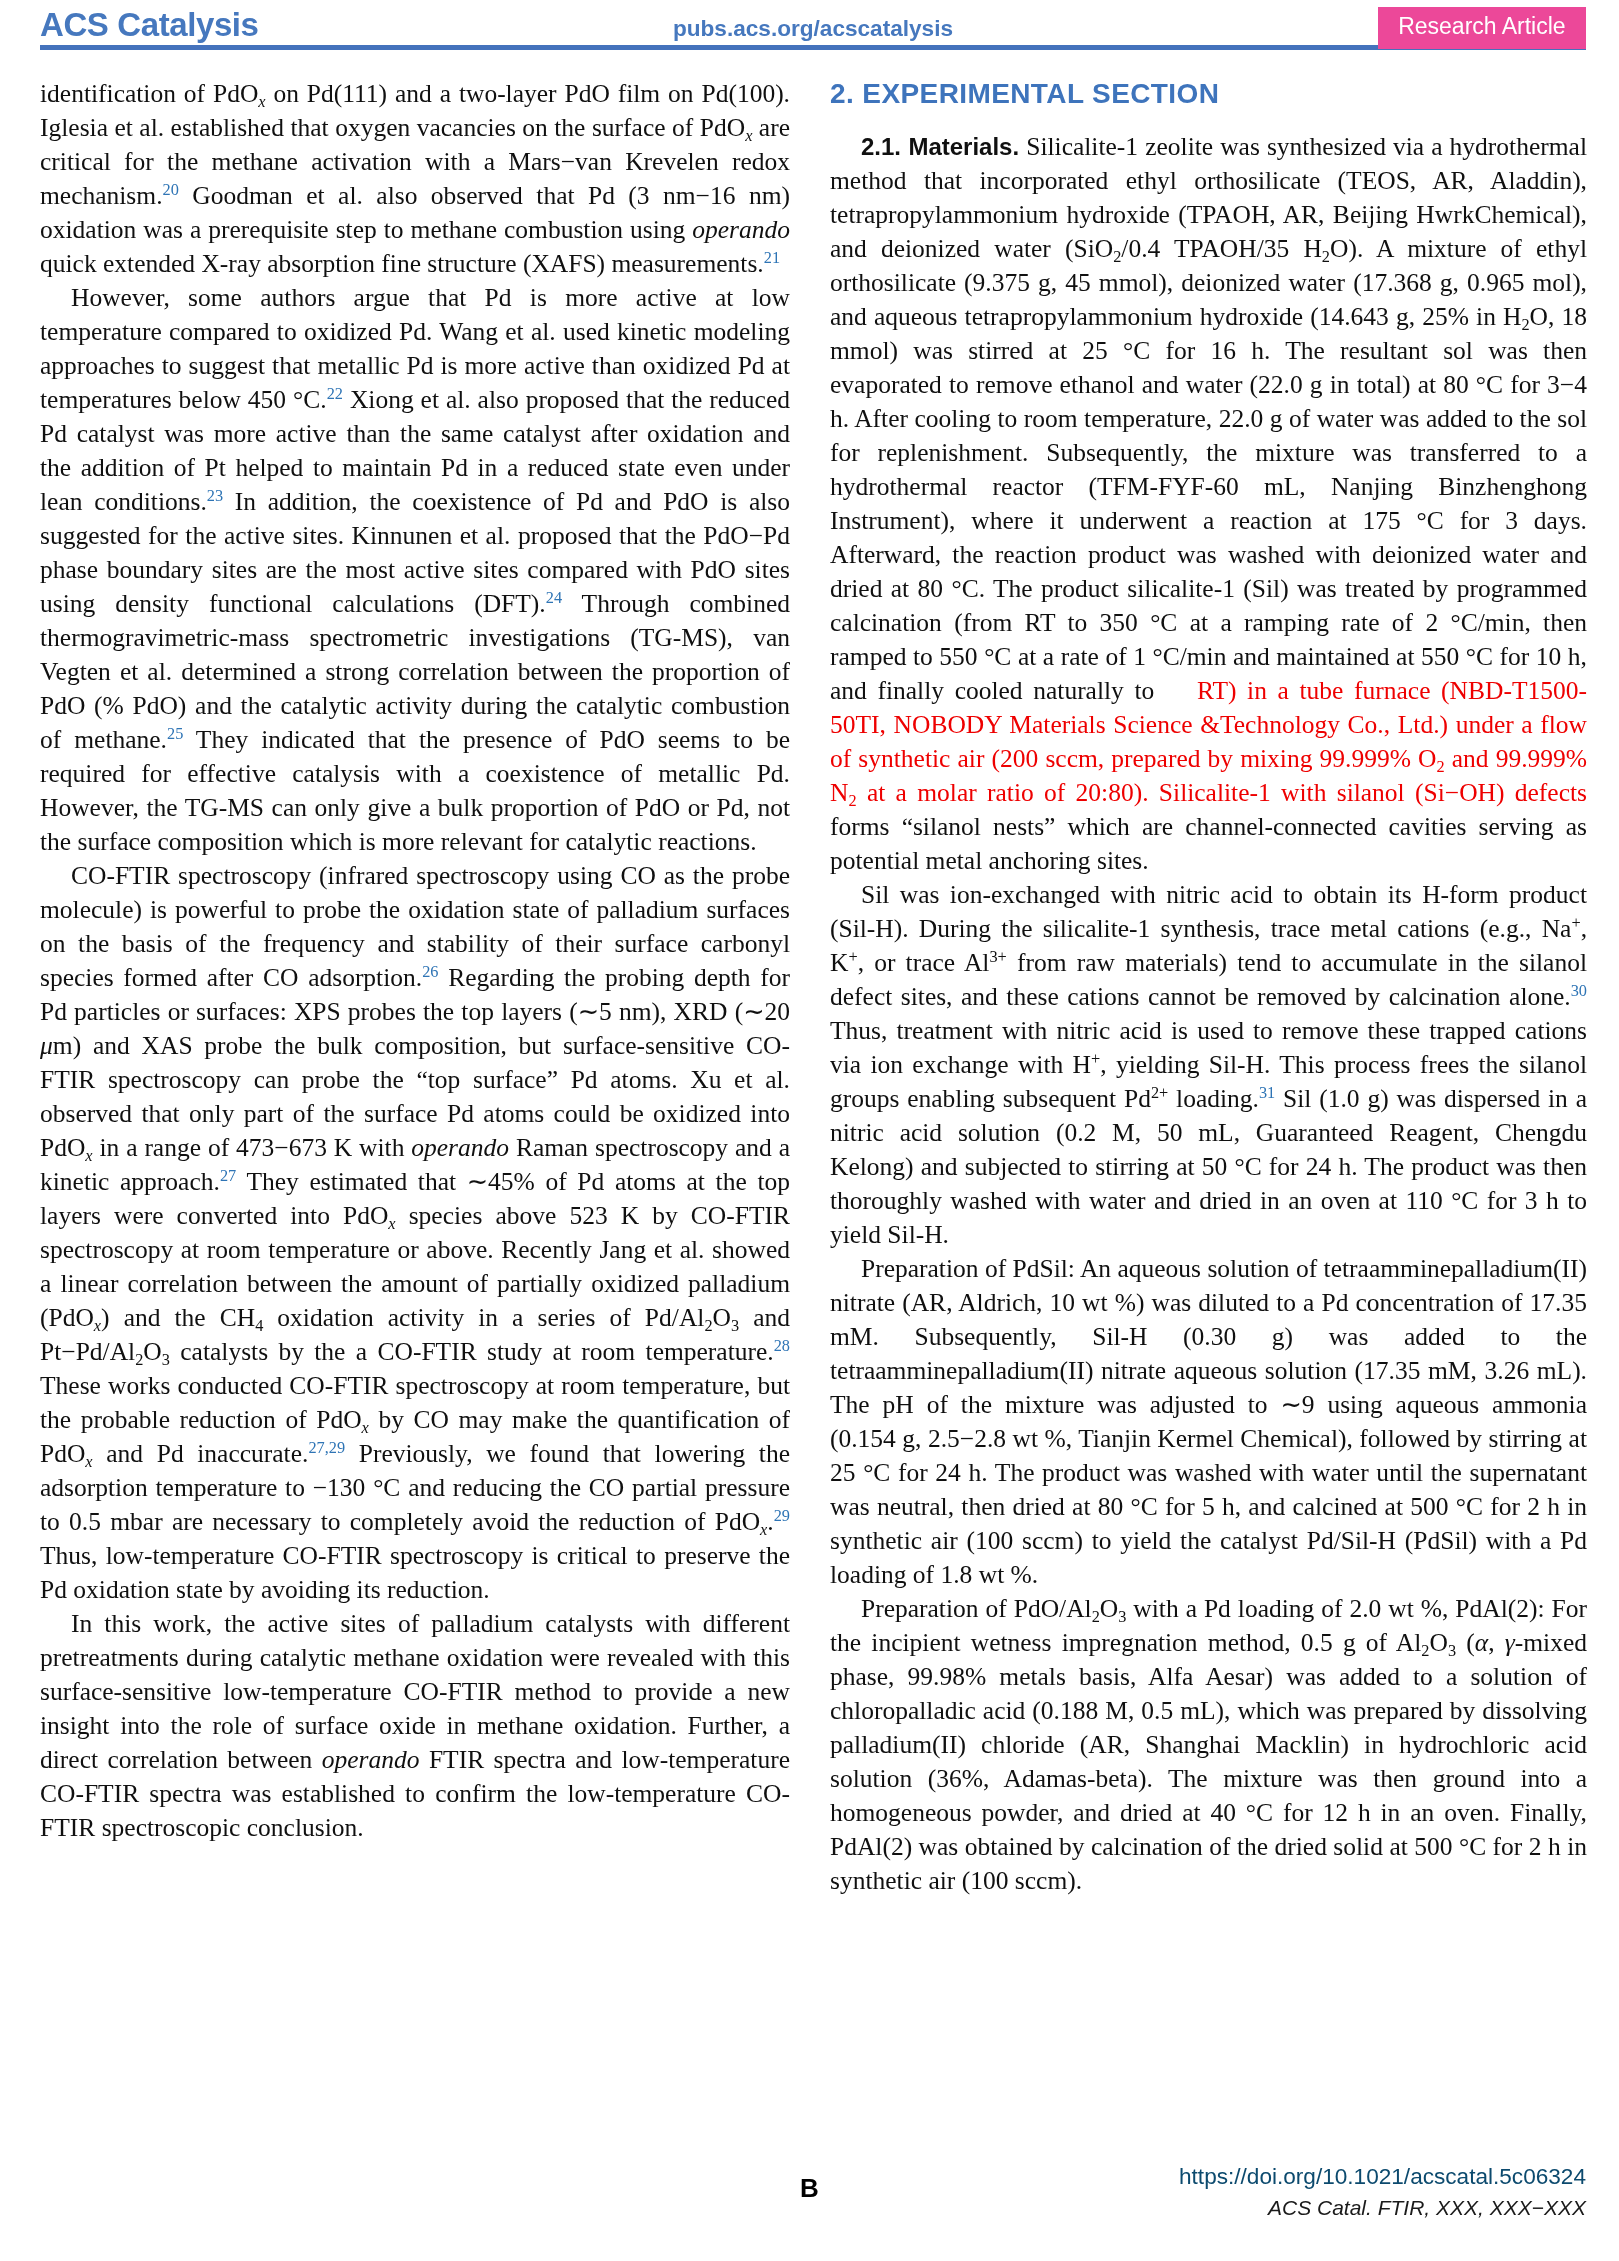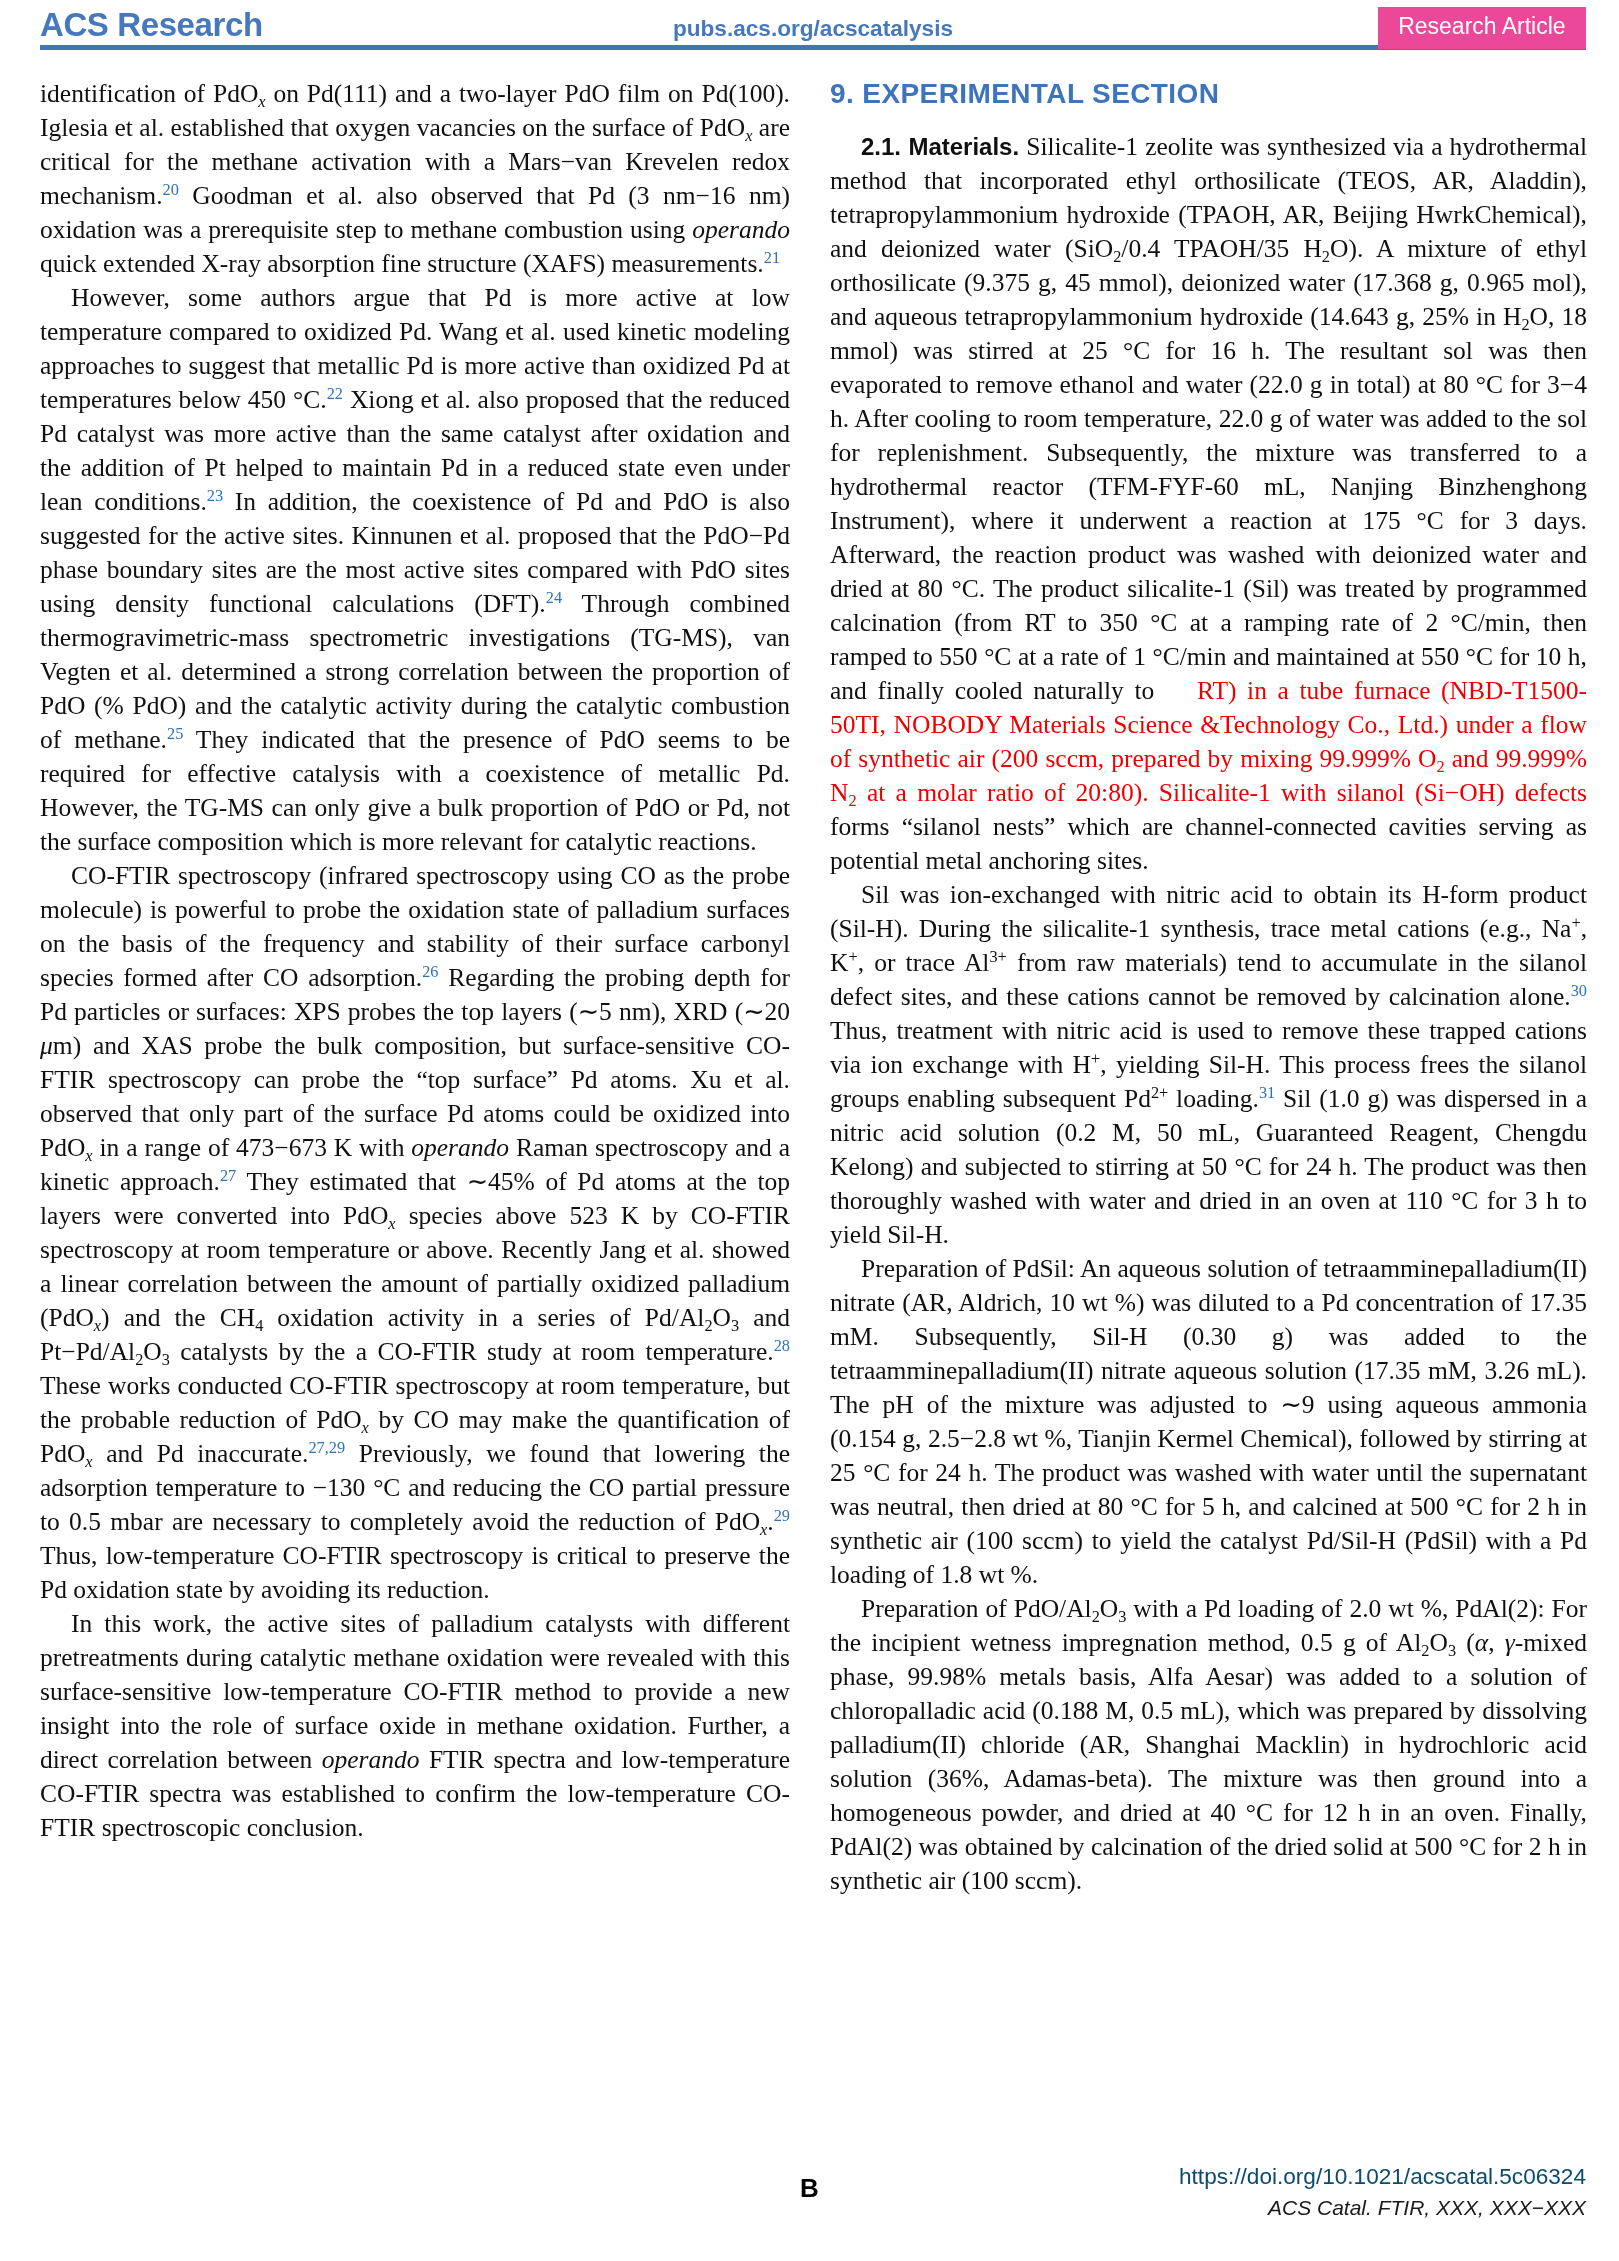--- a/index.html
+++ b/index.html
@@ -79,34 +79,34 @@
     text-align:right;
     font-family:"Liberation Sans", sans-serif;
   }
   .doi { color:#0c4a6e; font-size:22.6px; display:block; }
   .citation { font-style:italic; font-size:21px; color:#1a1a1a; display:block; margin-top:5.8px; }
 </style>
 </head>
 <body>
 
 <div class="header-bar">
-  <div class="journal-title">ACS Research</div>
+  <div class="journal-title">ACS Catalysis</div>
   <div class="site-url">pubs.acs.org/acscatalysis</div>
   <div class="badge">Research Article</div>
 </div>
 
 <div class="col" id="left-col">
     <p class="para">identification of PdO<sub><i>x</i></sub> on Pd(111) and a two-layer PdO film on Pd(100). Iglesia et al. established that oxygen vacancies on the surface of PdO<sub><i>x</i></sub> are critical for the methane activation with a Mars−van Krevelen redox mechanism.<sup class="ref">20</sup> Goodman et al. also observed that Pd (3 nm−16 nm) oxidation was a prerequisite step to methane combustion using <i>operando</i> quick extended X-ray absorption fine structure (XAFS) measurements.<sup class="ref">21</sup></p>
     <p class="para indent">However, some authors argue that Pd is more active at low temperature compared to oxidized Pd. Wang et al. used kinetic modeling approaches to suggest that metallic Pd is more active than oxidized Pd at temperatures below 450 °C.<sup class="ref">22</sup> Xiong et al. also proposed that the reduced Pd catalyst was more active than the same catalyst after oxidation and the addition of Pt helped to maintain Pd in a reduced state even under lean conditions.<sup class="ref">23</sup> In addition, the coexistence of Pd and PdO is also suggested for the active sites. Kinnunen et al. proposed that the PdO−Pd phase boundary sites are the most active sites compared with PdO sites using density functional calculations (DFT).<sup class="ref">24</sup> Through combined thermogravimetric-mass spectrometric investigations (TG-MS), van Vegten et al. determined a strong correlation between the proportion of PdO (% PdO) and the catalytic activity during the catalytic combustion of methane.<sup class="ref">25</sup> They indicated that the presence of PdO seems to be required for effective catalysis with a coexistence of metallic Pd. However, the TG-MS can only give a bulk proportion of PdO or Pd, not the surface composition which is more relevant for catalytic reactions.</p>
     <p class="para indent">CO-FTIR spectroscopy (infrared spectroscopy using CO as the probe molecule) is powerful to probe the oxidation state of palladium surfaces on the basis of the frequency and stability of their surface carbonyl species formed after CO adsorption.<sup class="ref">26</sup> Regarding the probing depth for Pd particles or surfaces: XPS probes the top layers (∼5 nm), XRD (∼20 <i>μ</i>m) and XAS probe the bulk composition, but surface-sensitive CO-FTIR spectroscopy can probe the “top surface” Pd atoms. Xu et al. observed that only part of the surface Pd atoms could be oxidized into PdO<sub><i>x</i></sub> in a range of 473−673 K with <i>operando</i> Raman spectroscopy and a kinetic approach.<sup class="ref">27</sup> They estimated that ∼45% of Pd atoms at the top layers were converted into PdO<sub><i>x</i></sub> species above 523 K by CO-FTIR spectroscopy at room temperature or above. Recently Jang et al. showed a linear correlation between the amount of partially oxidized palladium (PdO<sub><i>x</i></sub>) and the CH<sub>4</sub> oxidation activity in a series of Pd/Al<sub>2</sub>O<sub>3</sub> and Pt−Pd/Al<sub>2</sub>O<sub>3</sub> catalysts by the a CO-FTIR study at room temperature.<sup class="ref">28</sup> These works conducted CO-FTIR spectroscopy at room temperature, but the probable reduction of PdO<sub><i>x</i></sub> by CO may make the quantification of PdO<sub><i>x</i></sub> and Pd inaccurate.<sup class="ref">27,29</sup> Previously, we found that lowering the adsorption temperature to −130 °C and reducing the CO partial pressure to 0.5 mbar are necessary to completely avoid the reduction of PdO<sub><i>x</i></sub>.<sup class="ref">29</sup> Thus, low-temperature CO-FTIR spectroscopy is critical to preserve the Pd oxidation state by avoiding its reduction.</p>
     <p class="para indent">In this work, the active sites of palladium catalysts with different pretreatments during catalytic methane oxidation were revealed with this surface-sensitive low-temperature CO-FTIR method to provide a new insight into the role of surface oxide in methane oxidation. Further, a direct correlation between <i>operando</i> FTIR spectra and low-temperature CO-FTIR spectra was established to confirm the low-temperature CO-FTIR spectroscopic conclusion.</p>
   </div>
 
 <div class="col" id="right-col">
-  <h2 class="section-heading">9. EXPERIMENTAL SECTION</h2>
+  <h2 class="section-heading">2. EXPERIMENTAL SECTION</h2>
   <div id="right-col-paras">
       <p class="para indent"><span class="runin">2.1. Materials.</span> Silicalite-1 zeolite was synthesized via a hydrothermal method that incorporated ethyl orthosilicate (TEOS, AR, Aladdin), tetrapropylammonium hydroxide (TPAOH, AR, Beijing HwrkChemical), and deionized water (SiO<sub>2</sub>/0.4 TPAOH/35 H<sub>2</sub>O). A mixture of ethyl orthosilicate (9.375 g, 45 mmol), deionized water (17.368 g, 0.965 mol), and aqueous tetrapropylammonium hydroxide (14.643 g, 25% in H<sub>2</sub>O, 18 mmol) was stirred at 25 °C for 16 h. The resultant sol was then evaporated to remove ethanol and water (22.0 g in total) at 80 °C for 3−4 h. After cooling to room temperature, 22.0 g of water was added to the sol for replenishment. Subsequently, the mixture was transferred to a hydrothermal reactor (TFM-FYF-60 mL, Nanjing Binzhenghong Instrument), where it underwent a reaction at 175 °C for 3 days. Afterward, the reaction product was washed with deionized water and dried at 80 °C. The product silicalite-1 (Sil) was treated by programmed calcination (from RT to 350 °C at a ramping rate of 2 °C/min, then ramped to 550 °C at a rate of 1 °C/min and maintained at 550 °C for 10 h, and finally cooled naturally to <span class="red">RT) in a tube furnace (NBD-T1500-50TI, NOBODY Materials Science &amp;Technology Co., Ltd.) under a flow of synthetic air (200 sccm, prepared by mixing 99.999% O<sub>2</sub> and 99.999% N<sub>2</sub> at a molar ratio of 20:80). Silicalite-1 with silanol (Si−OH) defects</span> forms “silanol nests” which are channel-connected cavities serving as potential metal anchoring sites.</p>
       <p class="para indent">Sil was ion-exchanged with nitric acid to obtain its H-form product (Sil-H). During the silicalite-1 synthesis, trace metal cations (e.g., Na<sup>+</sup>, K<sup>+</sup>, or trace Al<sup>3+</sup> from raw materials) tend to accumulate in the silanol defect sites, and these cations cannot be removed by calcination alone.<sup class="ref">30</sup> Thus, treatment with nitric acid is used to remove these trapped cations via ion exchange with H<sup>+</sup>, yielding Sil-H. This process frees the silanol groups enabling subsequent Pd<sup>2+</sup> loading.<sup class="ref">31</sup> Sil (1.0 g) was dispersed in a nitric acid solution (0.2 M, 50 mL, Guaranteed Reagent, Chengdu Kelong) and subjected to stirring at 50 °C for 24 h. The product was then thoroughly washed with water and dried in an oven at 110 °C for 3 h to yield Sil-H.</p>
       <p class="para indent">Preparation of PdSil: An aqueous solution of tetraamminepalladium(II) nitrate (AR, Aldrich, 10 wt %) was diluted to a Pd concentration of 17.35 mM. Subsequently, Sil-H (0.30 g) was added to the tetraamminepalladium(II) nitrate aqueous solution (17.35 mM, 3.26 mL). The pH of the mixture was adjusted to ∼9 using aqueous ammonia (0.154 g, 2.5−2.8 wt %, Tianjin Kermel Chemical), followed by stirring at 25 °C for 24 h. The product was washed with water until the supernatant was neutral, then dried at 80 °C for 5 h, and calcined at 500 °C for 2 h in synthetic air (100 sccm) to yield the catalyst Pd/Sil-H (PdSil) with a Pd loading of 1.8 wt %.</p>
       <p class="para indent">Preparation of PdO/Al<sub>2</sub>O<sub>3</sub> with a Pd loading of 2.0 wt %, PdAl(2): For the incipient wetness impregnation method, 0.5 g of Al<sub>2</sub>O<sub>3</sub> (<i>α</i>, <i>γ</i>-mixed phase, 99.98% metals basis, Alfa Aesar) was added to a solution of chloropalladic acid (0.188 M, 0.5 mL), which was prepared by dissolving palladium(II) chloride (AR, Shanghai Macklin) in hydrochloric acid solution (36%, Adamas-beta). The mixture was then ground into a homogeneous powder, and dried at 40 °C for 12 h in an oven. Finally, PdAl(2) was obtained by calcination of the dried solid at 500 °C for 2 h in synthetic air (100 sccm).</p>
     </div>
 </div>
 
 <div class="page-letter">B</div>
 

